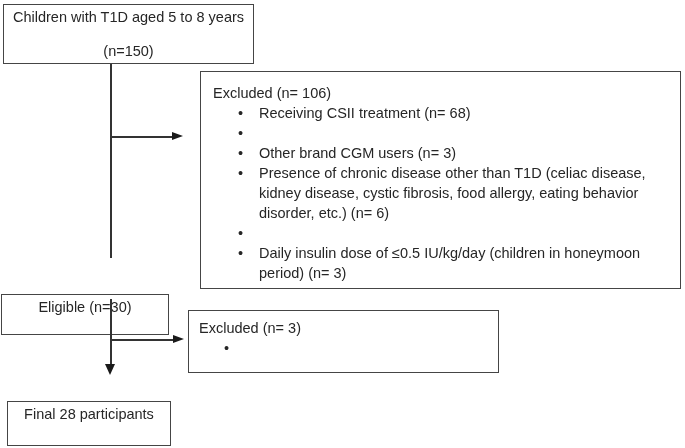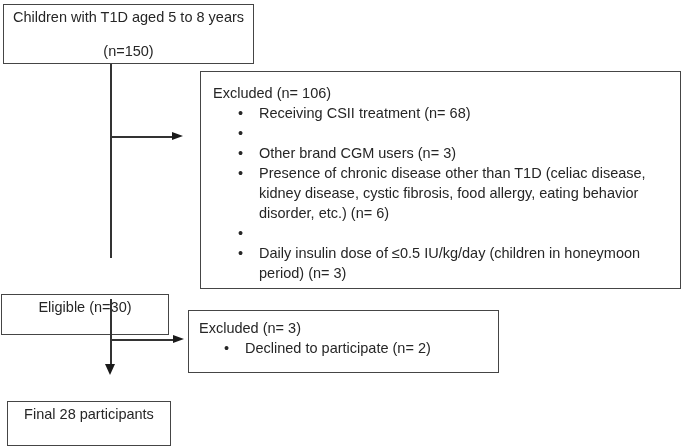--- a/index.html
+++ b/index.html
@@ -119,21 +119,20 @@
 
   <div class="box box-eligible centered">
     <div>Eligible (n=30)</div>
   </div>
 
   <div class="box box-excl-sec">
     <div>Excluded (n= 3)</div>
     <div>
         <div class="bullet-item">
           <span class="dot">•</span>
-          <span class="btxt">Declined to participate (n= 2)</span>
         </div>
       </div>
   </div>
 
   <div class="box box-final centered">
     <div>Final 28 participants</div>
   </div>
 
   <div class="line vline1"></div>
 

